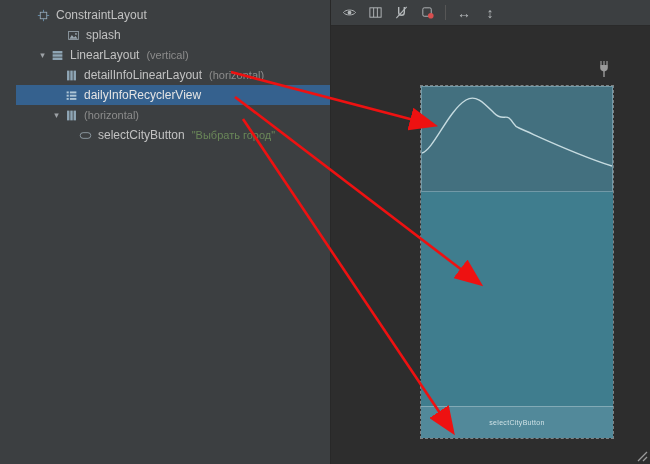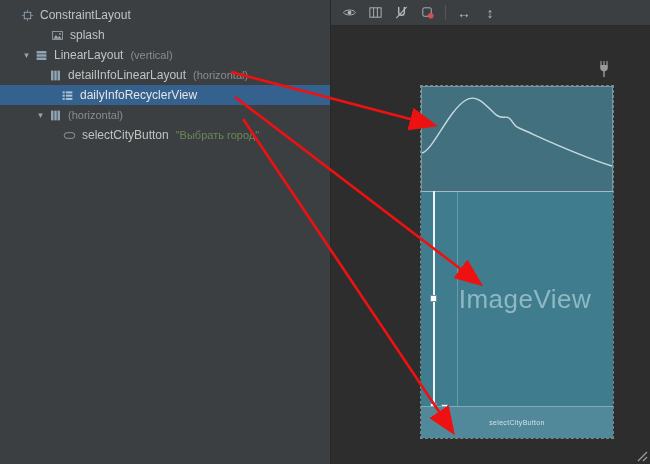--- a/index.html
+++ b/index.html
@@ -1,20 +1,20 @@
 <!DOCTYPE html>
 <html><head>
 <meta charset="utf-8">
 <style>
   html,body{margin:0;padding:0;background:#3c3f41;font-family:"Liberation Sans",sans-serif;}
   .app{position:relative;width:650px;height:464px;display:flex;overflow:hidden;background:#3c3f41;}
 
   
   .tree-panel{width:330px;flex:0 0 330px;background:#3c3f41;padding-top:5px;box-sizing:border-box;}
-  .tree-row{height:20px;display:flex;align-items:center;font-size:12px;color:#c2c2c2;white-space:nowrap;cursor:default;}
+  .tree-row{height:20px;display:flex;align-items:center;font-size:12px;color:#c2c2c2;white-space:nowrap;cursor:default;margin-left:16px;}
   .tree-row.selected{background:#35618e;color:#e4e4e4;}
   .expander{width:13px;flex:0 0 13px;font-size:9px;color:#9da2a6;text-align:center;line-height:20px;}
   .tree-icon{width:16px;height:16px;flex:0 0 16px;display:inline-flex;align-items:center;justify-content:center;margin-right:5px;}
   .tree-icon svg{width:13px;height:13px;}
   .tree-label{margin-right:7px;}
   .annotation{font-size:11px;color:#8c8c8c;}
   .annotation.string{color:#6a8759;}
   .tree-row.selected .annotation{color:#b9c6d4;}
 
   
@@ -94,21 +94,21 @@
     <span class="tree-icon">
           <svg viewBox="0 0 16 16">
             <rect x="2.5" y="2" width="3" height="12" fill="#8fa6b5"></rect>
             <rect x="6.5" y="2" width="3" height="12" fill="#8fa6b5"></rect>
             <rect x="10.5" y="2" width="3" height="12" fill="#8fa6b5"></rect>
           </svg>
         </span>
     <span class="tree-label">detailInfoLinearLayout</span>
     <span class="annotation">(horizontal)</span>
   </div>
-      <div class="tree-row selected" style="padding-left: 46px;">
+      <div class="tree-row selected" style="padding-left: 34px;">
     <span class="expander" style="visibility: hidden;">▾</span>
     <span class="tree-icon">
           <svg viewBox="0 0 16 16">
             <rect x="2" y="3" width="2.6" height="2.4" fill="#aec6d6"></rect>
             <rect x="6" y="3" width="8" height="2.4" fill="#aec6d6"></rect>
             <rect x="2" y="7" width="2.6" height="2.4" fill="#aec6d6"></rect>
             <rect x="6" y="7" width="8" height="2.4" fill="#aec6d6"></rect>
             <rect x="2" y="11" width="2.6" height="2.4" fill="#aec6d6"></rect>
             <rect x="6" y="11" width="8" height="2.4" fill="#aec6d6"></rect>
           </svg>
@@ -178,29 +178,20 @@
         <path d="M8 11v6" stroke="currentColor" stroke-width="1.4"></path>
       </svg>
 
       <div class="phone">
         <div class="wave-band">
           <svg viewBox="0 0 190 104" preserveAspectRatio="none">
             <path d="M0,66 C12,62 26,24 44,13 C54,7 62,16 72,26 C80,34 83,28 87,31 C92,35 91,39 97,41 C122,52 155,68 190,79" fill="none" stroke="#c6dbe0" stroke-width="1.4"></path>
           </svg>
         </div>
 
-        <div class="recycler-region">
-          <div class="region-topline"></div>
-          <div class="sel-line-v"></div>
-          <div class="inner-divider"></div>
-          <div class="imageview-label">ImageView</div>
-          <div class="sel-handle mid"></div>
-          <div class="sel-handle corner"></div>
-          <div class="sel-handle bottom2"></div>
-        </div>
 
         <div class="controls-bar">
           <span>selectCityButton</span>
         </div>
       </div>
 
       <svg class="resize-grip" viewBox="0 0 13 13">
         <path d="M12 3 L3 12 M12 8 L8 12" stroke="#9a9a9a" stroke-width="1.3" fill="none"></path>
       </svg>
     </div>

